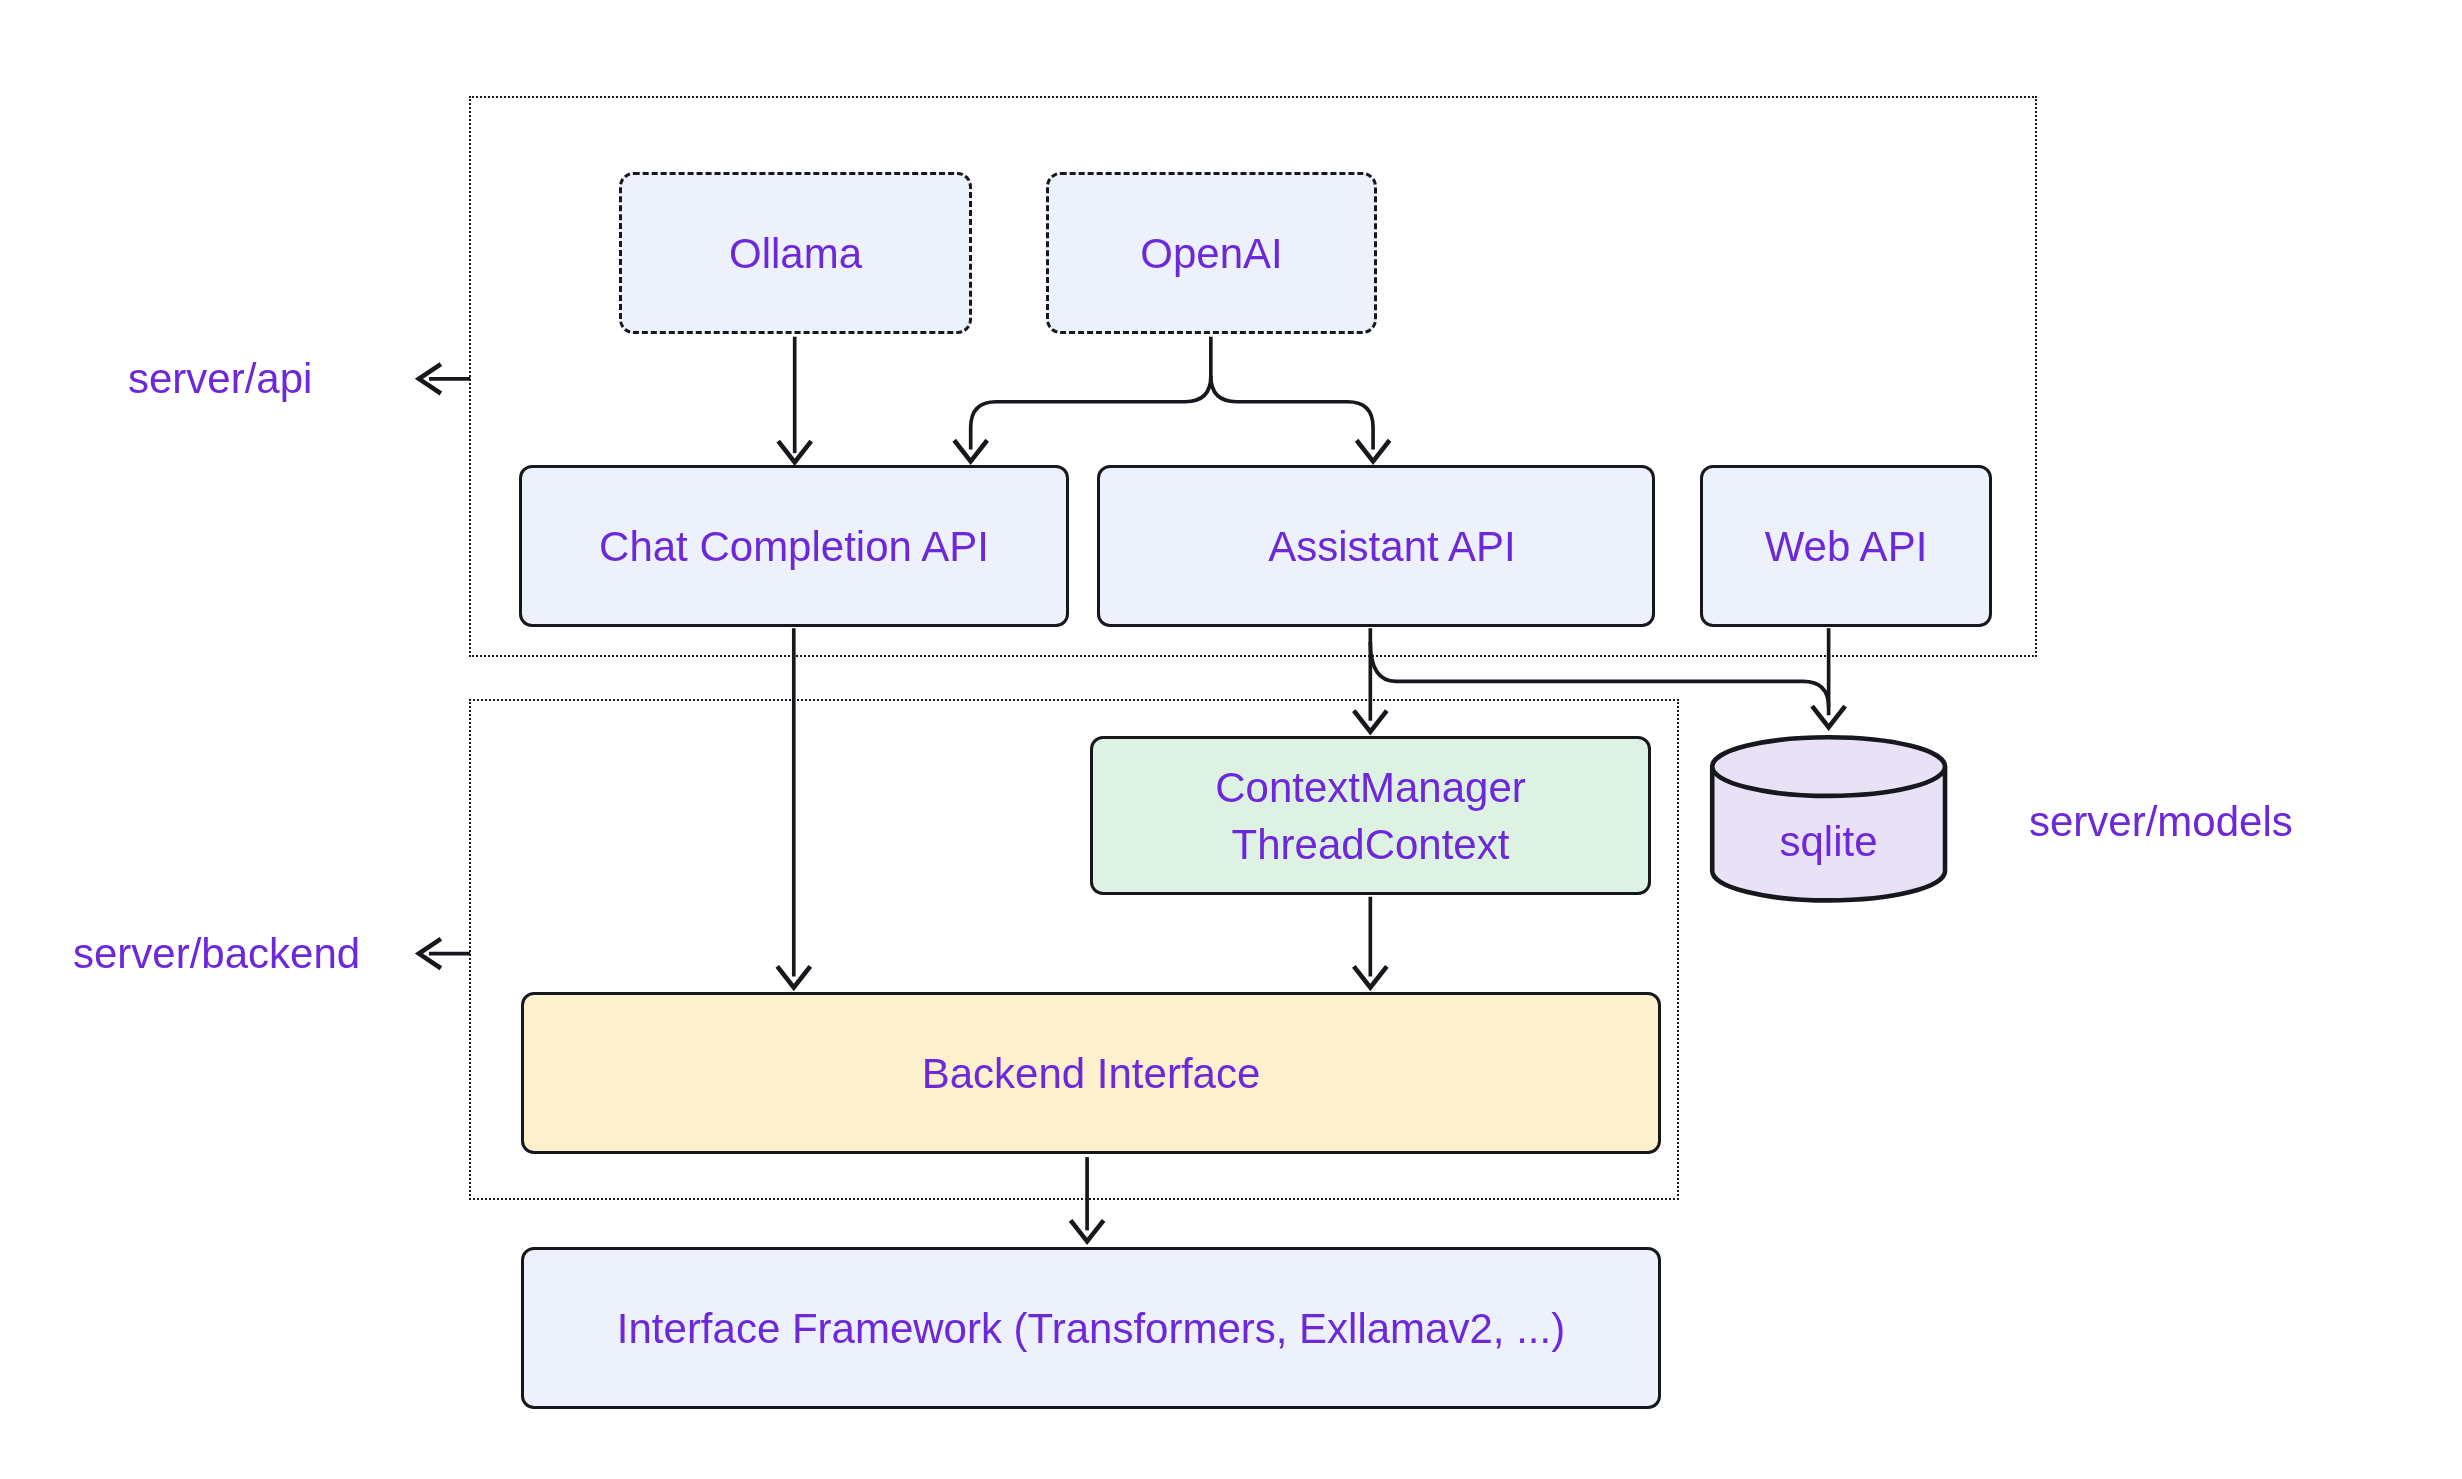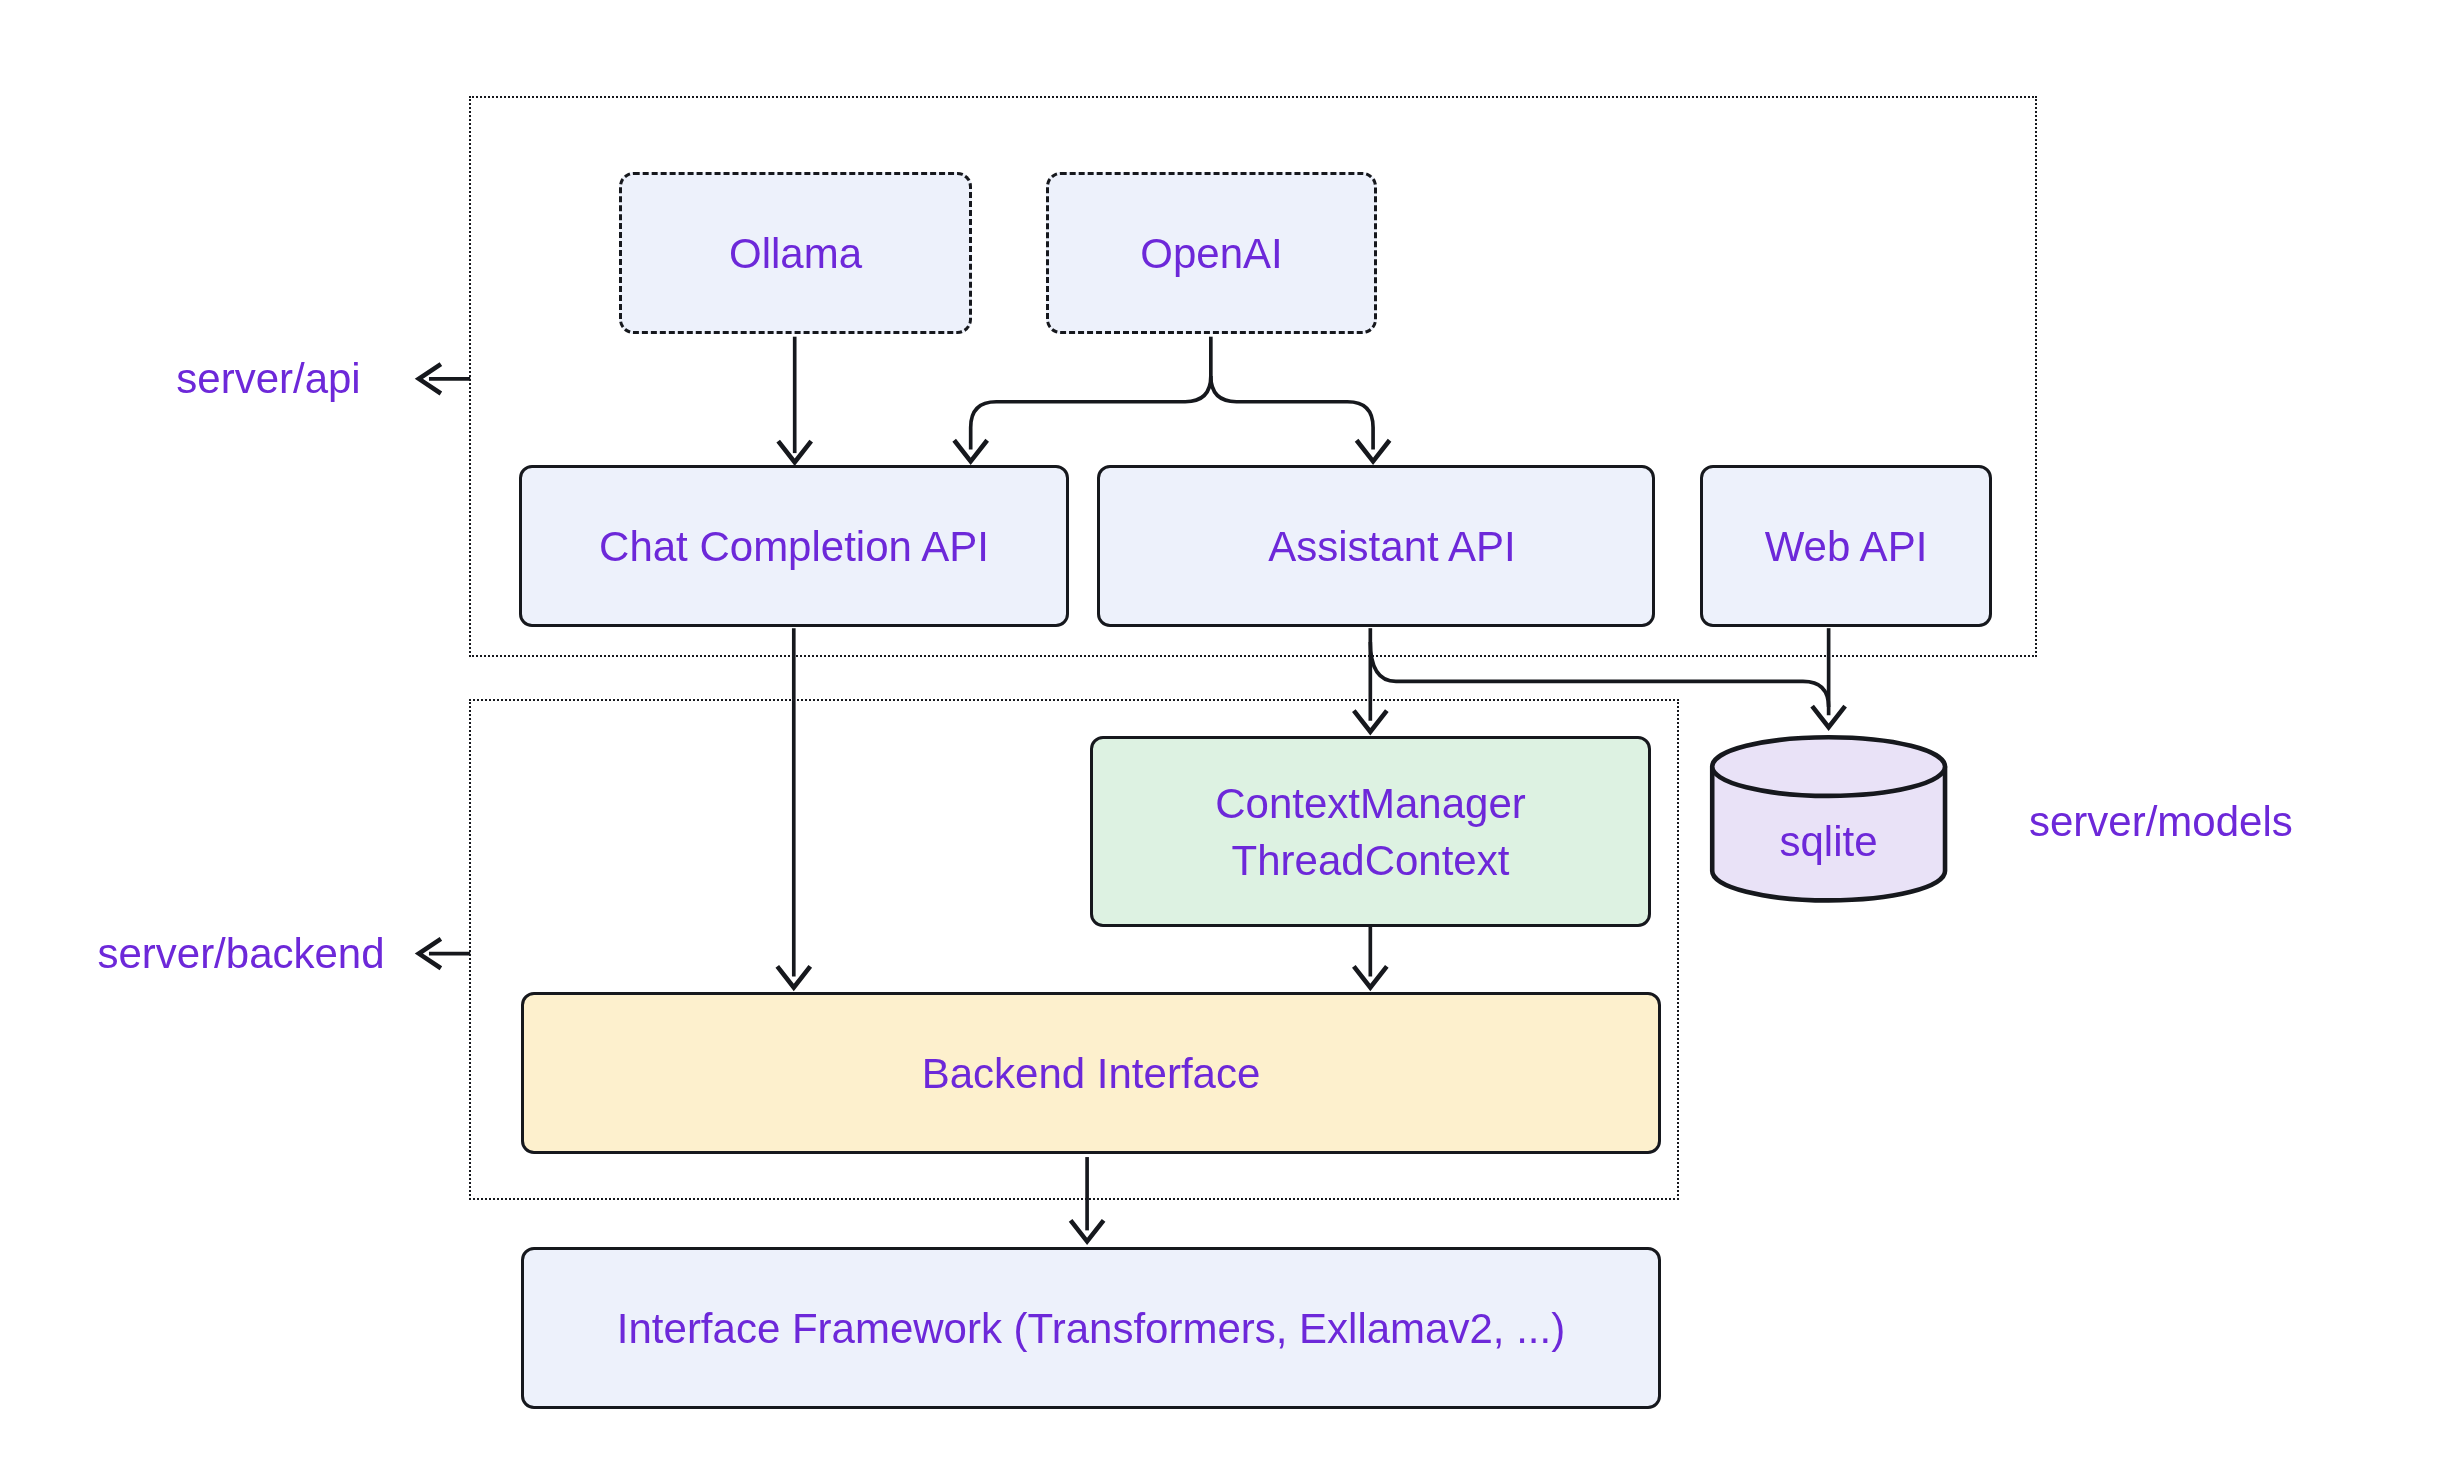--- a/index.html
+++ b/index.html
@@ -33,21 +33,21 @@
   }
   .node.dashed{border-style:dashed;border-radius:14.7px;}
   .node.green{background:#ddf2e2;}
   .node.yellow{background:#fdf0cd;}
   .side-label{
     position:absolute;
     font-size:42px;
     line-height:48px;
     white-space:nowrap;
   }
-  .right-align{text-align:center;}
+  .right-align{text-align:left;}
   .cyl-label{
     position:absolute;
     font-size:42px;
     line-height:48px;
     text-align:center;
   }
 </style>
 </head>
 <body>
 
@@ -108,21 +108,21 @@
   <div class="node" style="left:519px;top:465px;width:550px;height:162px;">
     <span>Chat Completion API</span>
   </div>
   <div class="node" style="left:1097px;top:465px;width:558px;height:162px;padding-left:32px;">
     <span>Assistant API</span>
   </div>
   <div class="node" style="left:1700px;top:465px;width:292px;height:162px;">
     <span>Web API</span>
   </div>
 
-  <div class="node green" style="left:1090px;top:736px;width:561px;height:191px;">
+  <div class="node green" style="left:1090px;top:736px;width:561px;height:159px;">
     <span>ContextManager</span>
     <span>ThreadContext</span>
   </div>
   <div class="node yellow" style="left:521px;top:992px;width:1140px;height:162px;">
     <span>Backend Interface</span>
   </div>
 
   <div class="node" style="left:521px;top:1247px;width:1140px;height:162px;">
     <span>Interface Framework (Transformers, Exllamav2, ...)</span>
   </div>

